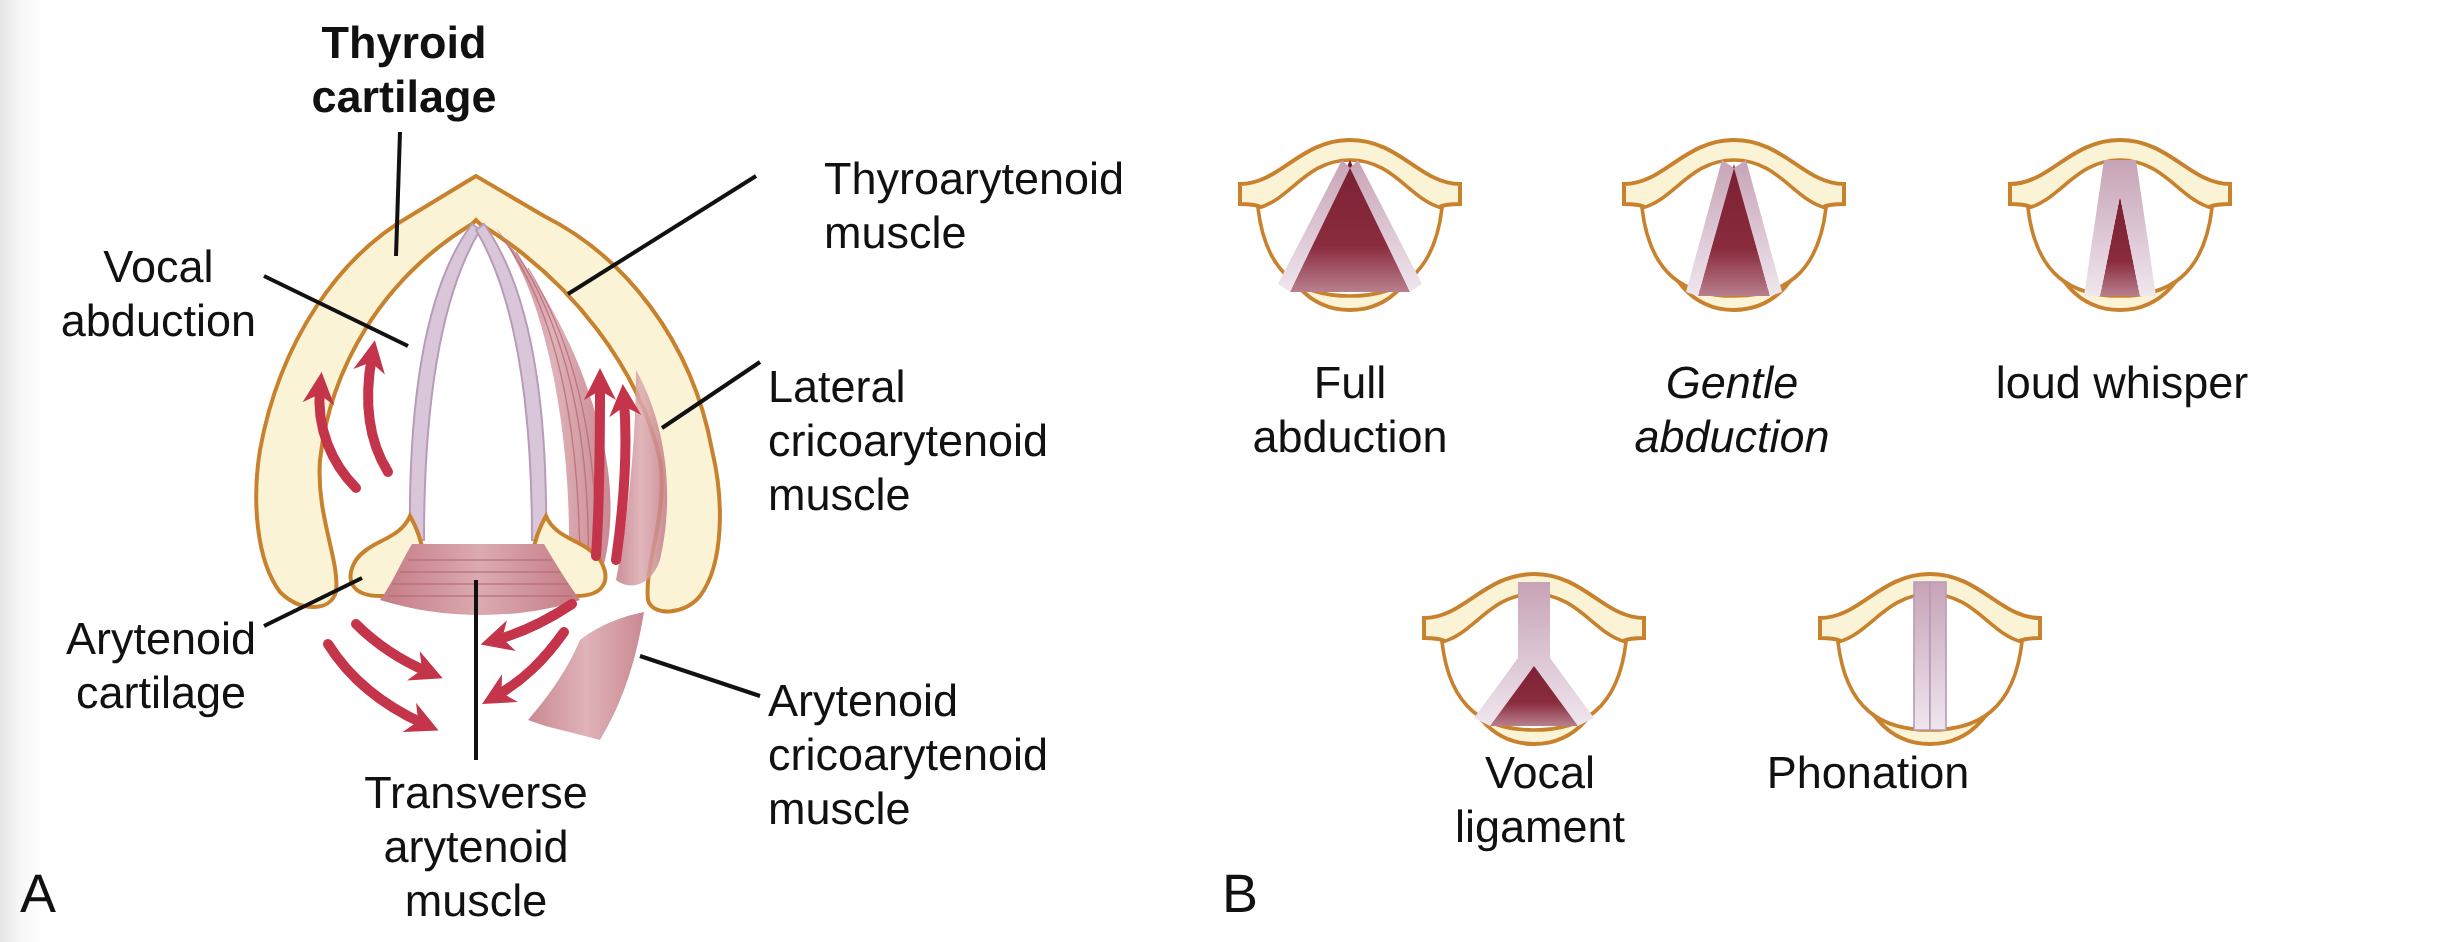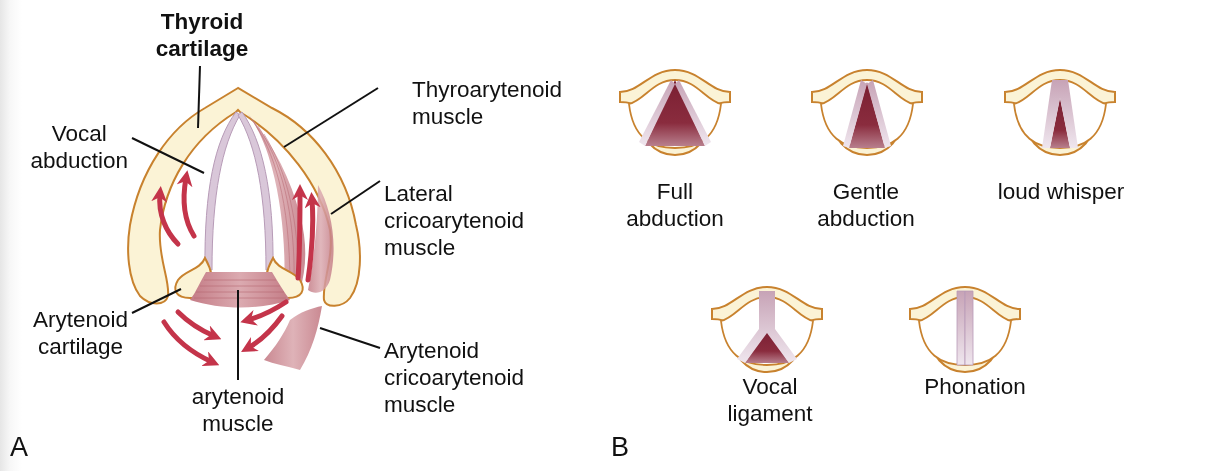--- a/index.html
+++ b/index.html
@@ -148,41 +148,42 @@
 <div class="lbl" style="left:384px; top:180px;">
   <div>Lateral</div>
   <div>cricoarytenoid</div>
   <div>muscle</div>
 </div>
 <div class="lbl r" style="left:128px; top:306px;">
   <div>Arytenoid</div>
   <div>cartilage</div>
 </div>
 <div class="lbl c" style="left:238px; top:383px;">
+  <div>Transverse</div>
   <div>arytenoid</div>
   <div>muscle</div>
 </div>
 <div class="lbl" style="left:384px; top:337px;">
   <div>Arytenoid</div>
   <div>cricoarytenoid</div>
   <div>muscle</div>
 </div>
 <div class="panel-letter" style="left:10px; top:432px;">A</div>
 
 <div class="lbl c" style="left:675px; top:178px;text-align:center;">
   <div>Full</div>
   <div>abduction</div>
 </div>
-<div class="lbl c" style="left:866px; top:178px;">
+<div class="lbl c" style="left:866px; top:178px;font-style:italic;">
   <div>Gentle</div>
   <div>abduction</div>
 </div>
 <div class="lbl c" style="left:1061px; top:178px;">
   <div>loud whisper</div>
 </div>
 <div class="lbl c" style="left:770px; top:373px;">
   <div>Vocal</div>
   <div>ligament</div>
 </div>
-<div class="lbl c" style="left:975px; top:373px;">
+<div class="lbl c" style="left:934px; top:373px;">
   <div>Phonation</div>
 </div>
 <div class="panel-letter" style="left:611px; top:432px;">B</div>
 
 </body></html>

